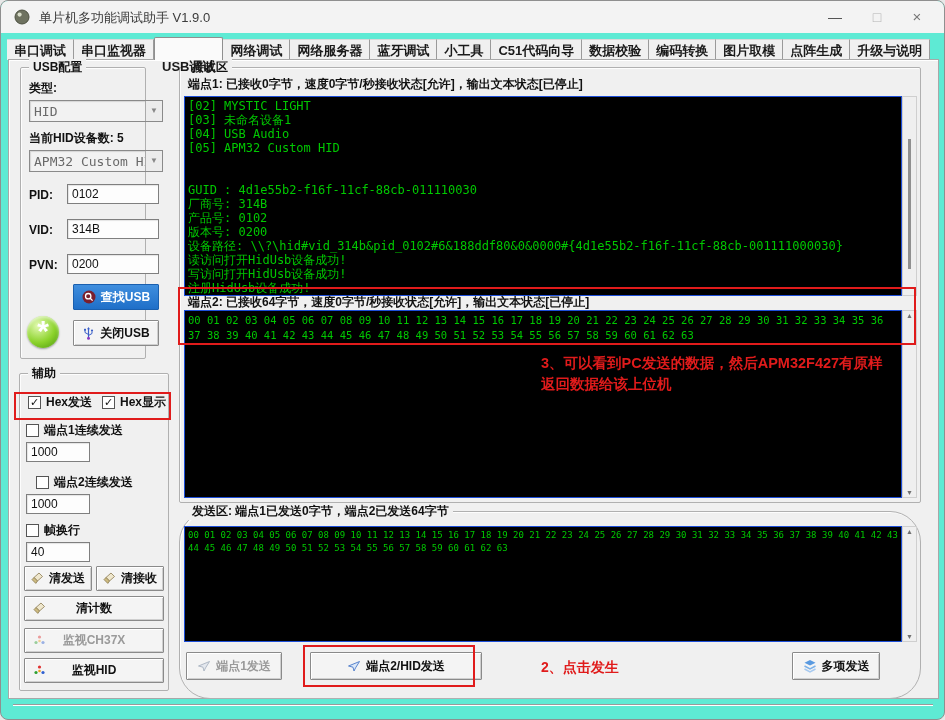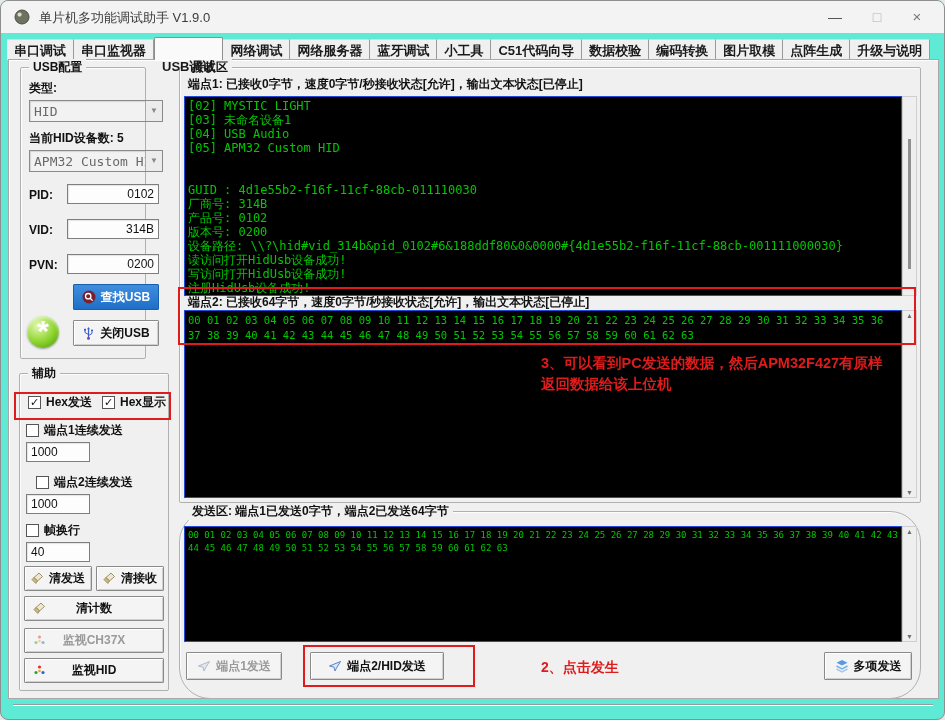--- a/index.html
+++ b/index.html
@@ -27,21 +27,21 @@
 
   .lbl { position:absolute; font-size:12px; font-weight:bold; color:#111; white-space:nowrap; }
 
   
   .combo { position:absolute; height:22px; background:#f2f2f2; border:1px solid #8a8a8a; box-shadow:inset 1px 1px 1px rgba(0,0,0,.12); }
   .combo .cval { position:absolute; left:4px; top:3px; font-size:13px; color:#6a6a6a; font-family:"DejaVu Sans Mono","Liberation Mono",monospace; white-space:nowrap; }
   .combo .carrow { position:absolute; right:0; top:0; width:17px; height:100%; background:#ececec; border-left:1px solid #aaa; text-align:center; font-size:8px; color:#888; line-height:20px; }
 
   
   .ti { position:absolute; height:20px; background:#fdfdfd; border:1px solid #7f7f7f; box-shadow:inset 1px 1px 1px rgba(0,0,0,.1); font-size:12px; font-family:"Liberation Sans","DejaVu Sans",sans-serif; color:#111; padding:0 4px; }
-  .ti.center { text-align:right; }
+  .ti.center { text-align:left; }
 
   
   .btn { position:absolute; background:#f4f4f4; border:1px solid #8a8a8a; box-shadow:inset 1px 1px 0 #ffffff, inset -1px -1px 0 #cfcfcf; font-size:12px; font-weight:bold; color:#111; display:flex; align-items:center; justify-content:center; gap:5px; cursor:default; border-radius:1px; }
   .btn.disabled { color:#9a9a9a; }
   .btn.primary { background:linear-gradient(#3f8ede,#1f6fc8); border:1px solid #1a5fae; box-shadow:none; color:#fff; }
 
   
   .cbrow { position:absolute; display:flex; align-items:center; gap:5px; }
   .cbox { width:13px; height:13px; background:#fff; border:1px solid #555; font-size:11px; line-height:11px; text-align:center; color:#111; font-weight:bold; }
   .cblabel { font-size:12px; font-weight:bold; color:#111; white-space:nowrap; }
@@ -257,27 +257,27 @@
       <span class="arr up">▲</span>
       <span class="arr dn">▼</span>
     </div>
 
     <div class="btn disabled" style="left:6px; top:140px; width:96px; height:28px;">
       <svg width="14" height="12" viewBox="0 0 14 12">
         <path d="M12.5 1.5 L1.5 6 L6 7.2 L7 11 L8.6 7.8 L12.5 1.5 Z" fill="#e4e8ee" stroke="#a8b2c0" stroke-width="0.9"></path>
       </svg>
       <span>端点1发送</span>
     </div>
-    <div class="btn" style="left:130px; top:140px; width:134px; height:28px;">
+    <div class="btn" style="left:130px; top:140px; width:172px; height:28px;">
       <svg width="14" height="12" viewBox="0 0 14 12">
         <path d="M12.5 1.5 L1.5 6 L6 7.2 L7 11 L8.6 7.8 L12.5 1.5 Z" fill="#dce8f8" stroke="#4a78c8" stroke-width="0.9"></path>
       </svg>
       <span>端点2/HID发送</span>
     </div>
-    <div class="btn" style="left:644px; top:140px; width:88px; height:28px;">
+    <div class="btn" style="left:612px; top:140px; width:88px; height:28px;">
       <svg width="14" height="14" viewBox="0 0 14 14">
         <path d="M7 1 L12.5 3.8 L7 6.6 L1.5 3.8 Z" fill="#5a9ae0"></path>
         <path d="M1.5 7 L7 9.8 L12.5 7" fill="none" stroke="#7ab0e8" stroke-width="1.5"></path>
         <path d="M1.5 10 L7 12.8 L12.5 10" fill="none" stroke="#a6c9ef" stroke-width="1.5"></path>
       </svg>
       <span>多项发送</span>
     </div>
   </div>
 
   <div class="redrect" style="left:13px; top:391px; width:157px; height:28px;"></div>

